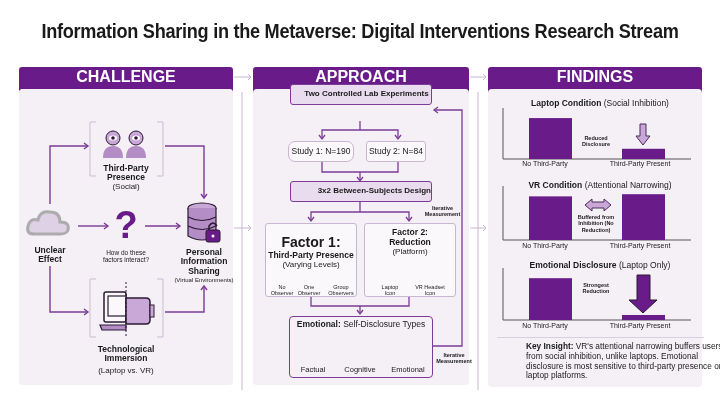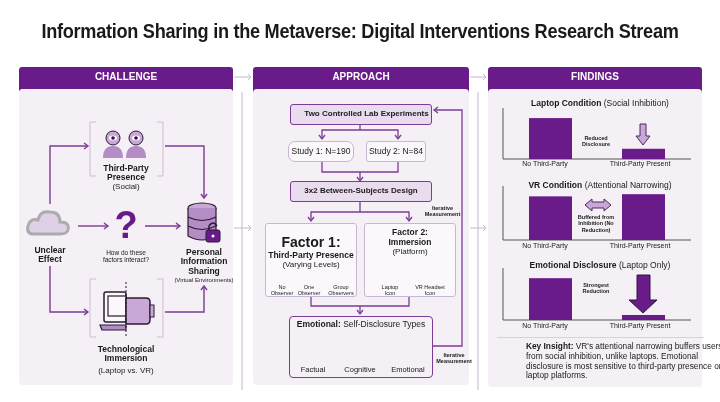--- a/index.html
+++ b/index.html
@@ -1,19 +1,19 @@
 <!DOCTYPE html>
 <html><head>
 <meta charset="utf-8">
 <style>
   * { box-sizing: border-box; margin: 0; padding: 0; }
   html, body { width: 720px; height: 402px; background: #ffffff; overflow: hidden; }
   body { font-family: "Liberation Sans", sans-serif; color: #1a1a1a; position: relative; }
   .title { position: absolute; left: 0; top: 20px; width: 720px; text-align: center; font-size: 19.5px; font-weight: bold; letter-spacing: -0.3px; transform: scaleX(0.93); }
-  .col-header { position: absolute; top: 67px; height: 28px; background: #6a1b8a; border-radius: 3px; color: #fff; font-weight: bold; font-size: 10px; text-align: center; line-height: 20px; }
+  .col-header { position: absolute; top: 67px; height: 28px; background: #6a1b8a; border-radius: 3px; color: #fff; font-weight: bold; font-size: 16px; text-align: center; line-height: 20px; }
   .panel { position: absolute; top: 89px; background: #f4f0f6; border-radius: 4px; }
   .abs { position: absolute; }
   .box { position: absolute; border: 1.5px solid #7b3b96; border-radius: 3px; background: #e8dcee; text-align: center; font-weight: bold; font-size: 8px; }
   .box-light { position: absolute; border: 1px solid #c9b6d3; border-radius: 3px; background: #faf8fb; text-align: center; }
   .label-b { font-weight: bold; font-size: 8.5px; text-align: center; line-height: 1.1; }
   .label-n { font-size: 7.5px; text-align: center; line-height: 1.1; }
   svg { position: absolute; overflow: visible; }
   .chart-title { position: absolute; left: 490px; width: 220px; text-align: center; font-size: 8.5px; }
   .chart-title b { font-weight: bold; }
   .axis-lbl { position: absolute; font-size: 7px; text-align: center; }
@@ -180,38 +180,38 @@
     <circle cx="360" cy="349" r="13" fill="#c9a8d8" stroke="#7b3b96" stroke-width="1.5"></circle>
     <path d="M352,350 Q350,342 356,341 Q360,337 364,341 Q370,342 368,350 Q368,355 362,355 L358,355 Q352,355 352,350 Z" fill="#e8dcee" stroke="#2b1a33" stroke-width="1"></path>
     <path d="M360,341 L360,355 M355,346 Q358,348 356,351 M365,346 Q362,348 364,351" stroke="#2b1a33" stroke-width="0.8" fill="none"></path>
   </g>
   <g>
     <circle cx="408" cy="349" r="13" fill="#c9a8d8" stroke="#7b3b96" stroke-width="1.5"></circle>
     <path d="M408,357 L400,349 Q397,343 402,341 Q406,340 408,344 Q410,340 414,341 Q419,343 416,349 Z" fill="#b48cc6" stroke="#2b1a33" stroke-width="1.2"></path>
   </g>
 </svg>
 
-<div class="box" style="left:290px;top:104px;width:142px;height:21px;line-height:18px;padding-left:11px;">Two Controlled Lab Experiments</div>
+<div class="box" style="left:290px;top:84px;width:142px;height:21px;line-height:18px;padding-left:11px;">Two Controlled Lab Experiments</div>
 <div class="box-light" style="left:288px;top:141px;width:66px;height:21px;line-height:19px;font-size:8.5px;border-radius:7px;">Study 1: N=190</div>
 <div class="box-light" style="left:366px;top:141px;width:60px;height:21px;line-height:19px;font-size:8.5px;">Study 2: N=84</div>
-<div class="box" style="left:290px;top:181px;width:142px;height:21px;line-height:18px;">3x2 Between-Subjects Design</div>
+<div class="box" style="left:290px;top:181px;width:142px;height:21px;line-height:18px;text-align:right;">3x2 Between-Subjects Design</div>
 <div class="abs" style="left:420px;top:205px;width:45px;font-size:5.5px;font-weight:bold;text-align:center;line-height:1.1;">Iterative Measurement</div>
 
 <div class="box-light" style="left:265px;top:223px;width:92px;height:74px;">
   <div style="font-weight:bold;font-size:14px;margin-top:10px;">Factor 1:</div>
   <div style="font-weight:bold;font-size:8.5px;">Third-Party Presence</div>
   <div style="font-size:8px;">(Varying Levels)</div>
 </div>
 <div class="abs label-n" style="left:270px;top:284px;width:24px;font-size:5.5px;">No Observer</div>
 <div class="abs label-n" style="left:297px;top:284px;width:24px;font-size:5.5px;">One Observer</div>
 <div class="abs label-n" style="left:326px;top:284px;width:30px;font-size:5.5px;">Group Observers</div>
 
 <div class="box-light" style="left:364px;top:223px;width:92px;height:74px;">
   <div style="font-weight:bold;font-size:8.5px;margin-top:3px;">Factor 2:</div>
-  <div style="font-weight:bold;font-size:8.5px;">Immersion</div>
+  <div style="font-weight:bold;font-size:8.5px;">Reduction</div>
   <div style="font-size:8px;">(Platform)</div>
 </div>
 <div class="abs label-n" style="left:376px;top:284px;width:28px;font-size:5.5px;">Laptop Icon</div>
 <div class="abs label-n" style="left:410px;top:284px;width:40px;font-size:5.5px;">VR Headset Icon</div>
 
 <div class="abs" style="left:289px;top:316px;width:144px;height:62px;border:1.5px solid #7b3b96;border-radius:4px;background:#f4f0f6;"></div>
 <div class="abs" style="left:289px;top:319px;width:144px;text-align:center;font-size:8.5px;">
   <b>Emotional:</b>
   <span>Self-Disclosure Types</span>
 </div>

